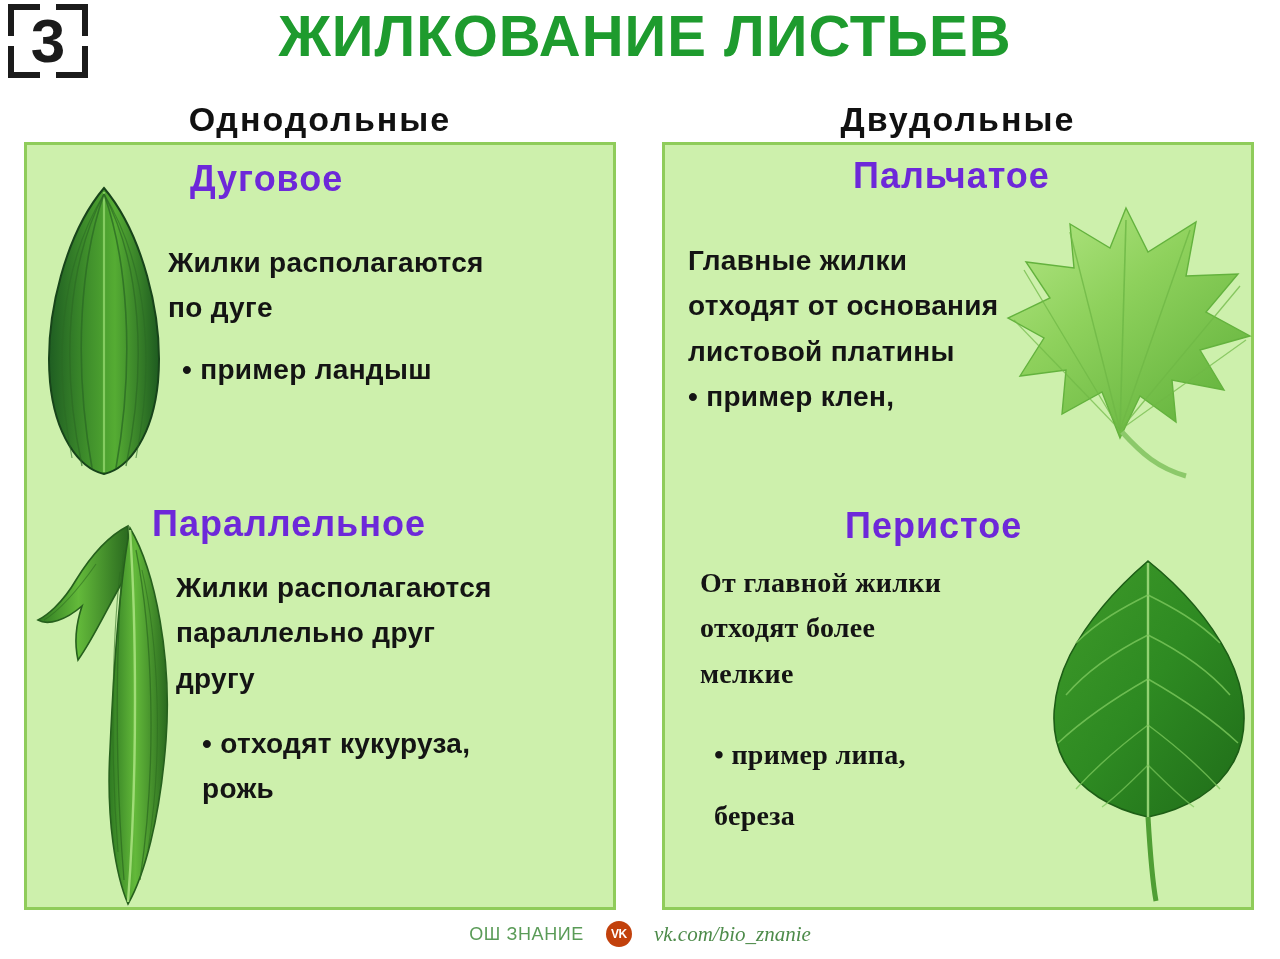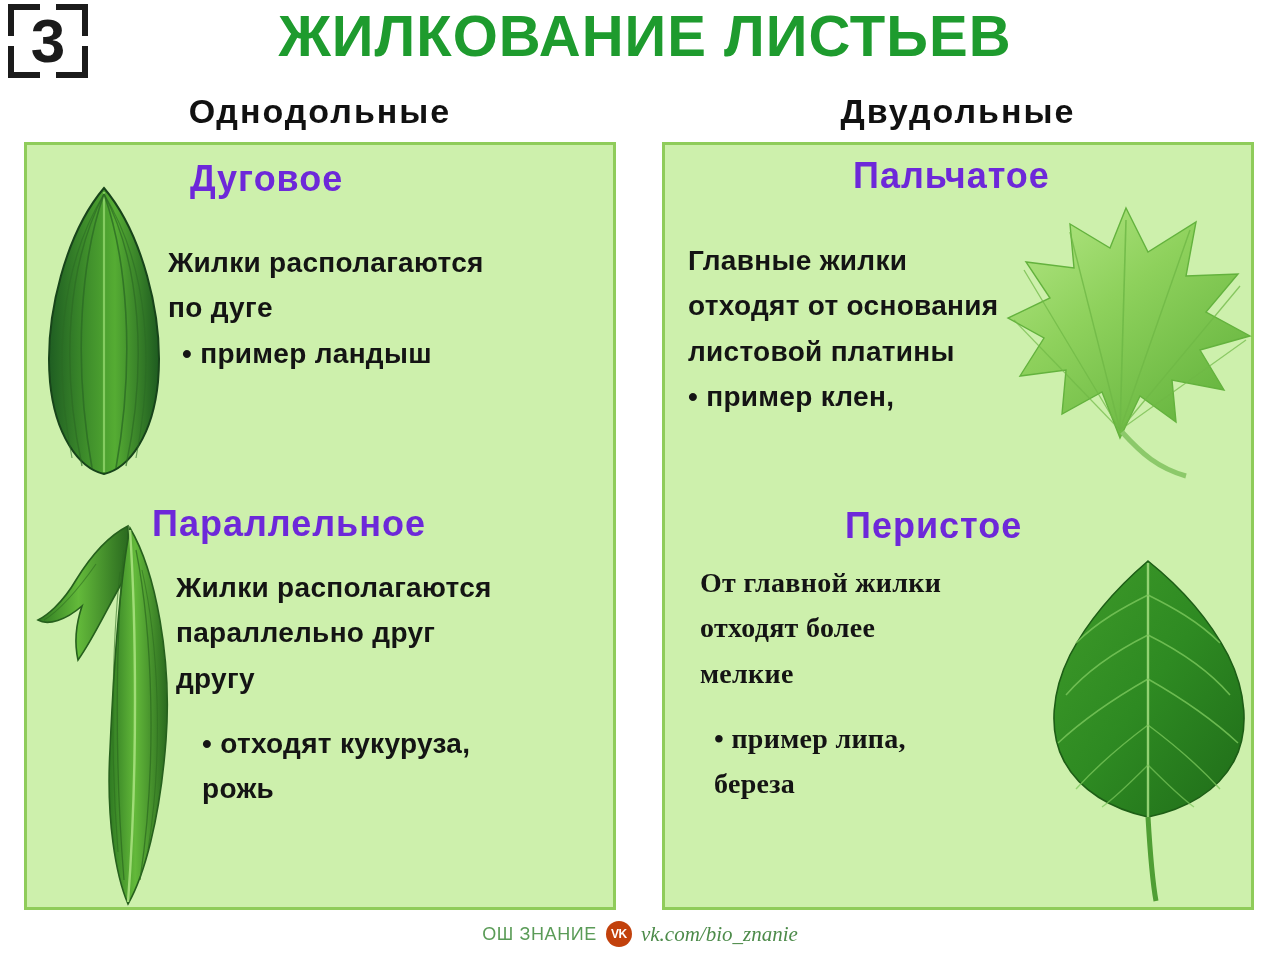--- a/index.html
+++ b/index.html
@@ -57,21 +57,21 @@
     font-weight: bold;
     font-size: 58px;
     letter-spacing: 1px;
     color: #1e9b2e;
     white-space: nowrap;
   }
 
   
   .col-heading {
     position: absolute;
-    top: 92px;
+    top: 100px;
     font-family: "Liberation Sans", sans-serif;
     font-weight: bold;
     font-size: 34px;
     letter-spacing: 2px;
     color: #111;
     text-align: center;
   }
   #heading-mono { left: 24px;  width: 592px; }
   #heading-di   { left: 662px; width: 592px; }
 
@@ -111,34 +111,34 @@
     color: #141414;
     line-height: 1.62;
     letter-spacing: 0.3px;
   }
   #text-arc       { left: 168px; top: 240px; width: 420px; }
   #text-parallel  { left: 176px; top: 565px; width: 420px; }
   #text-palm      { left: 688px; top: 238px; width: 420px; }
   #text-pinnate   { left: 700px; top: 560px; width: 390px; font-family: Liberation Serif, serif; }
 
   .body-text .line { white-space: nowrap; }
-  .body-text .indent-1 { padding-left: 14px; }
+  .body-text .indent-1 { padding-left: 14px; margin-top: 16px; }
   .body-text .indent-2 { padding-left: 26px; }
   .body-text .spacer { height: 20px; }
 
   
   #footer {
     position: absolute;
     left: 0;
     top: 921px;
     width: 1280px;
     display: flex;
     align-items: center;
     justify-content: center;
-    gap: 9px;
+    gap: 22px;
     font-family: "Liberation Sans", sans-serif;
   }
   #footer .fname {
     font-size: 18px;
     color: #5a9b57;
     letter-spacing: 0.6px;
   }
   #footer .vk-badge {
     width: 26px; height: 26px;
     border-radius: 50%;

